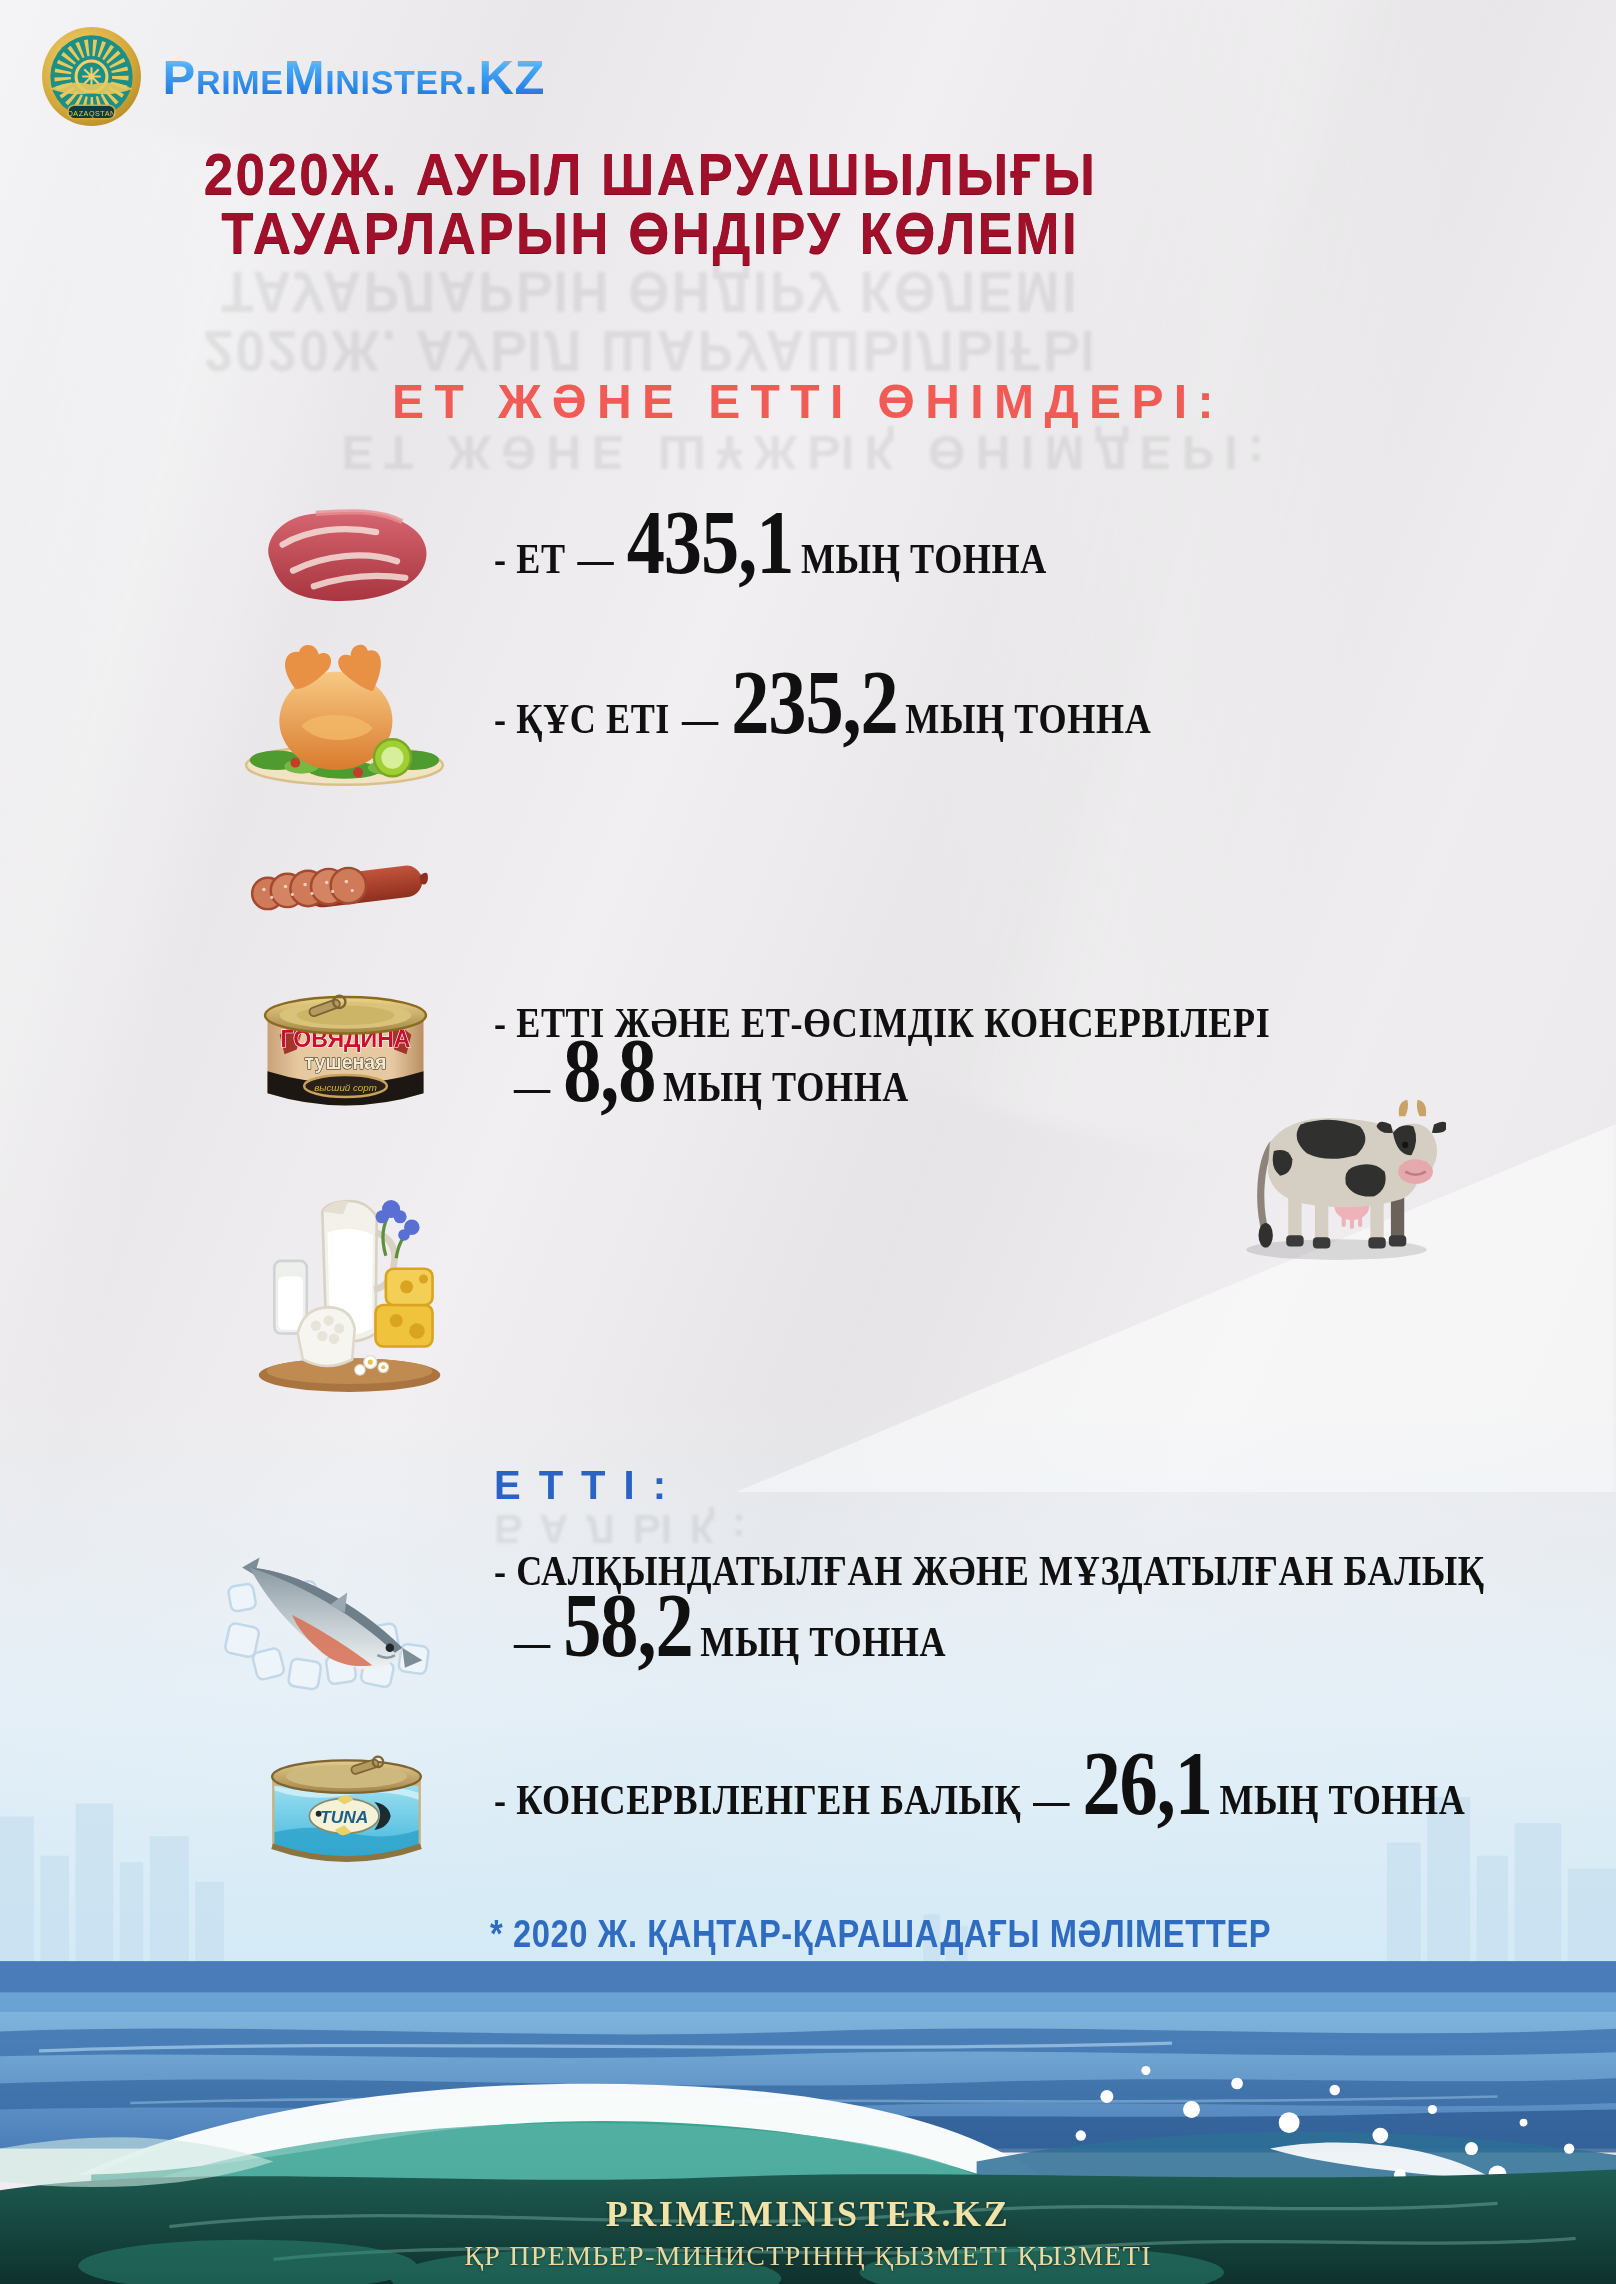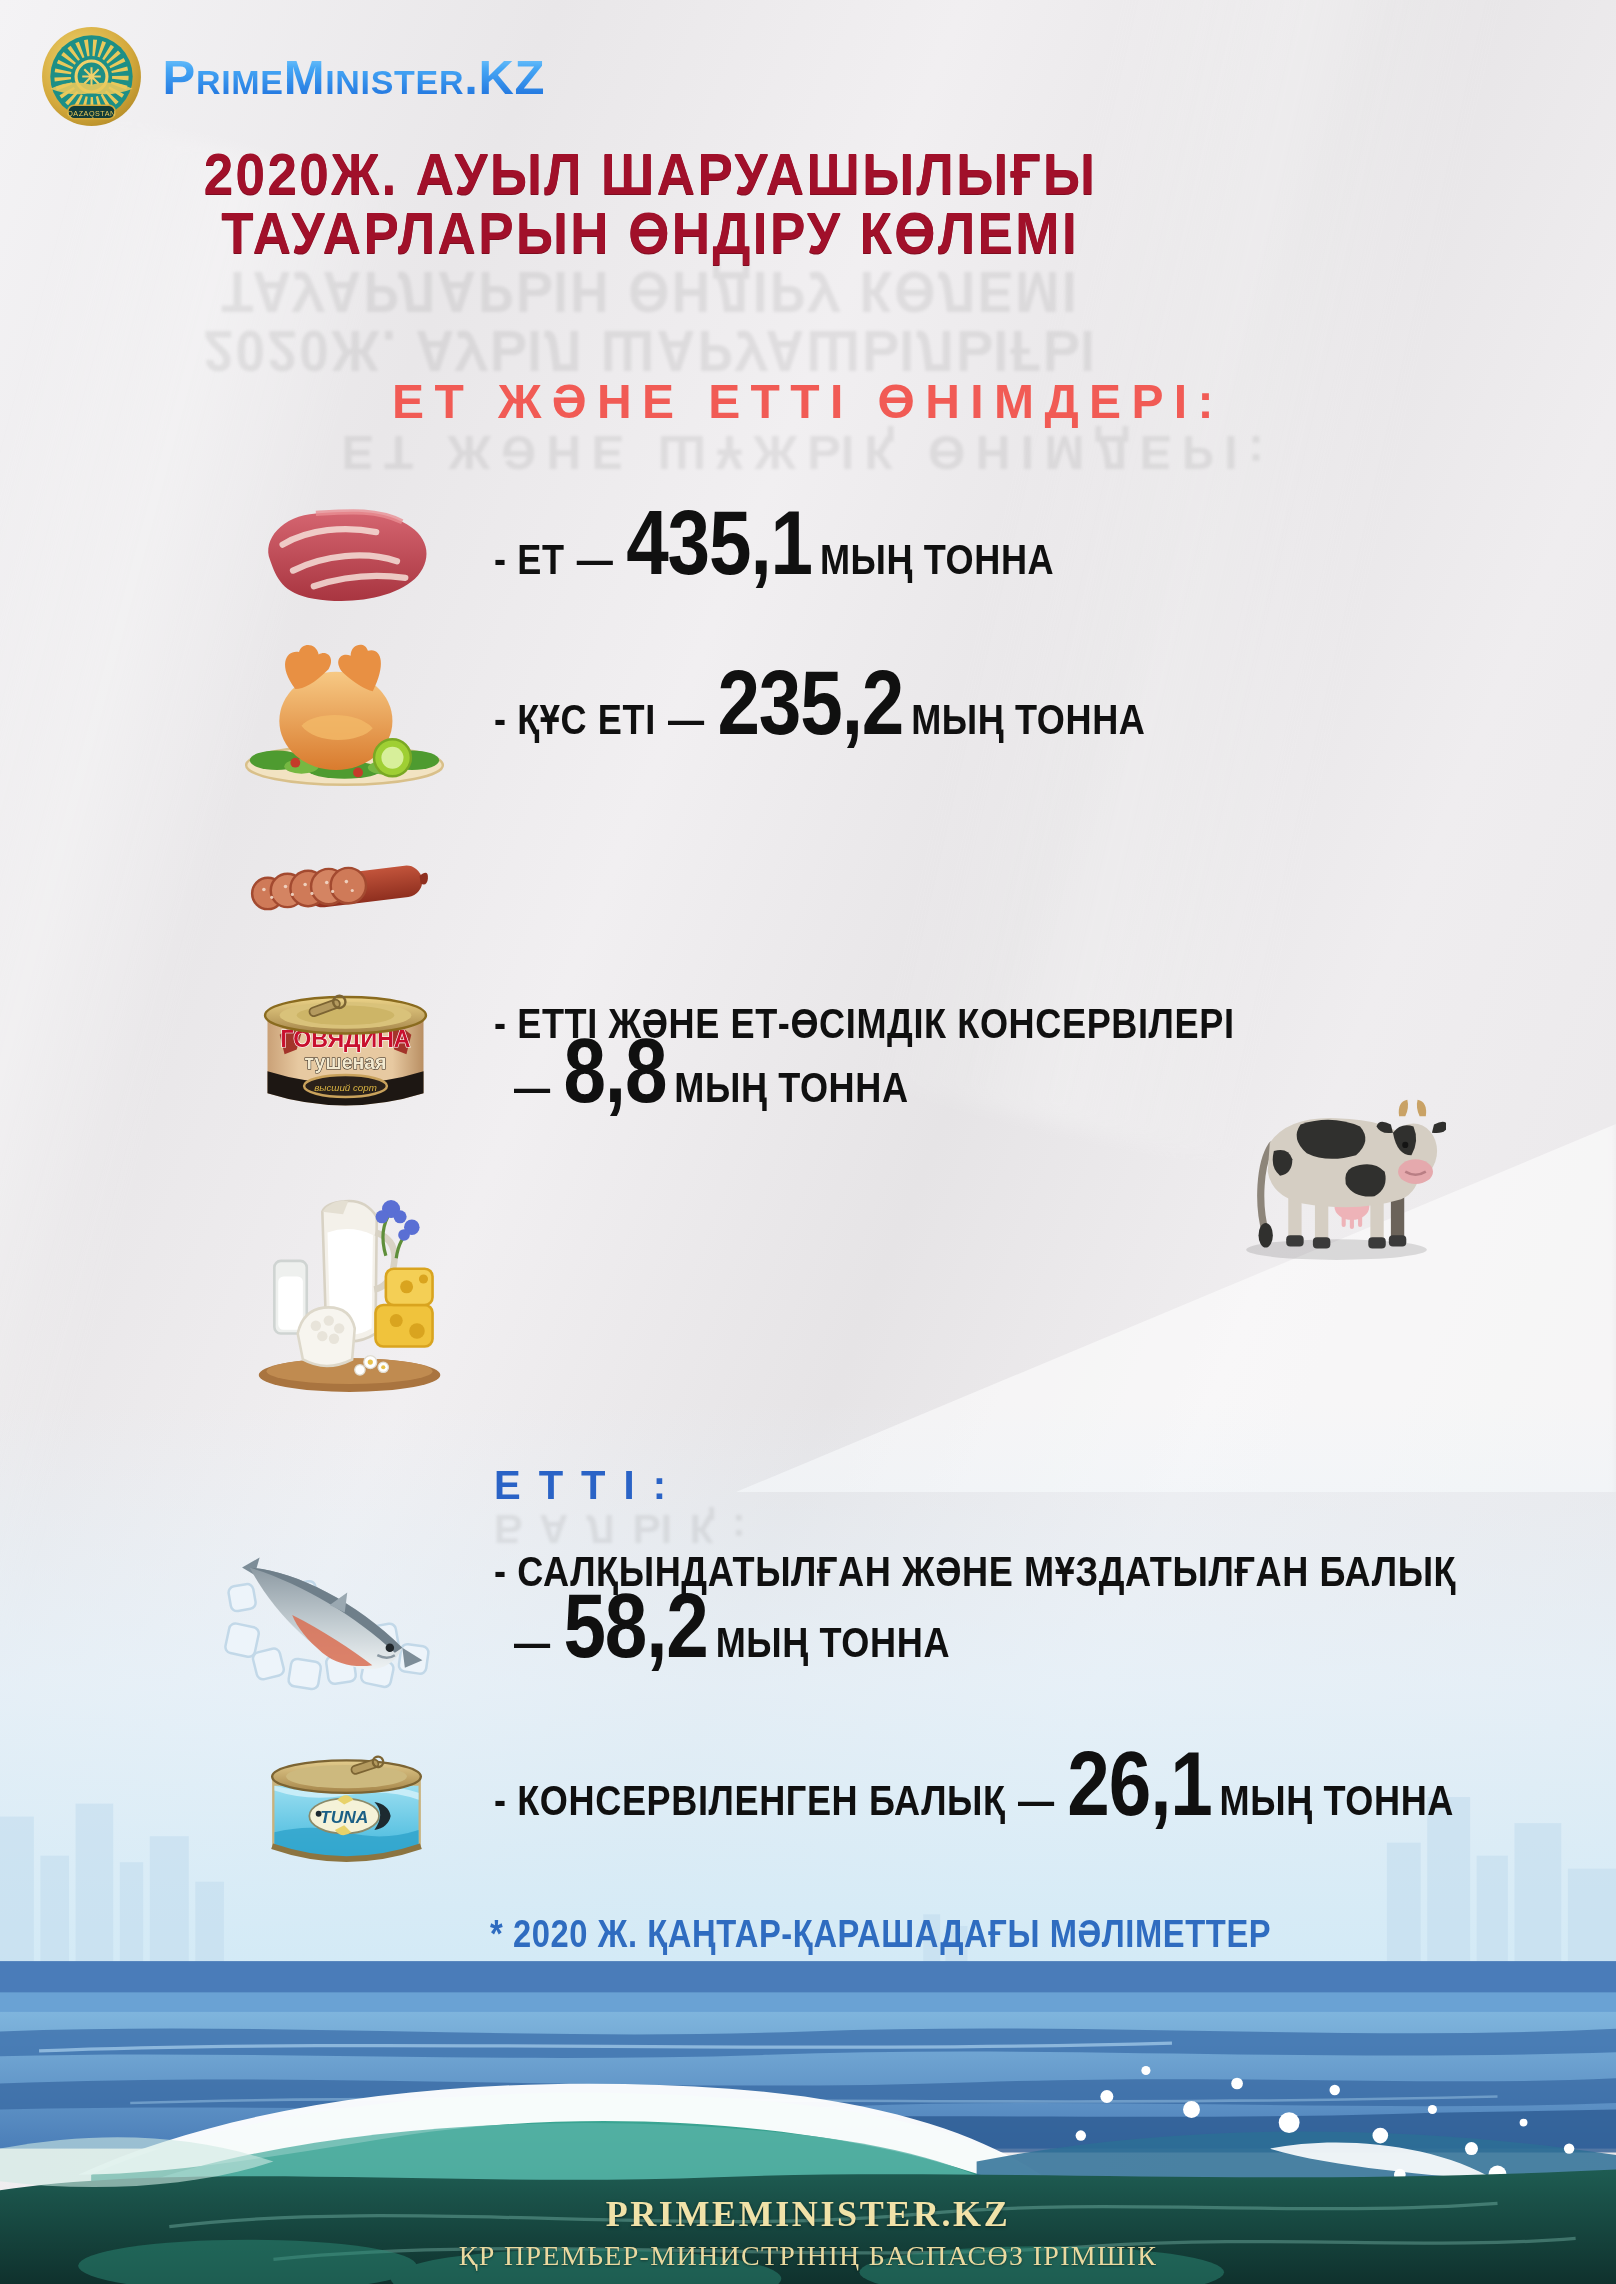--- a/index.html
+++ b/index.html
@@ -35,21 +35,21 @@
   .refl{color:#777 !important;opacity:.14;filter:blur(1.6px);transform:scaleY(-1);text-shadow:none !important;}
   .title.refl{top:262px;}
   
   .h-meat{position:absolute;left:0;top:376px;width:1616px;text-align:center;
     font-size:48px;line-height:51px;font-weight:700;letter-spacing:10.4px;color:#f15b55;}
   .h-meat.refl{top:427px;}
   .h-fish{position:absolute;left:494px;top:1464px;font-size:40px;line-height:43px;
     font-weight:700;letter-spacing:18px;color:#2a63c6;}
   .h-fish.refl{top:1507px;}
   
-  .row{position:absolute;left:494px;white-space:nowrap;color:#101010;font-weight:700;line-height:91px;}
+  .row{position:absolute;left:494px;white-space:nowrap;color:#101010;font-weight:700;line-height:91px;font-family:Liberation Serif, serif;}
   .cond{display:inline-block;transform:scaleX(.84);transform-origin:0 60%;white-space:nowrap;}
   .lbl,.unit{font-size:43px;letter-spacing:0.7px;}
   .dash{font-size:43px;margin:0 9px 0 11.7px;}
   .num{font-size:91px;letter-spacing:-1.3px;margin:0 6.5px 0 3.9px;}
   .lbl-line{line-height:46px;}
   
   .icn{position:absolute;}
   .icn svg{width:100%;height:100%;display:block;}
   .icon-meat{left:245px;top:503px;width:200px;height:104px;}
   .icon-chicken{left:240px;top:639px;width:209px;height:149px;}
@@ -489,16 +489,16 @@
       <span class="num">26,1</span>
       <span class="unit">МЫҢ ТОННА</span>
     </span>
   </div>
 
   <div class="footnote">
     <span class="cond" style="transform:scaleX(.86)"><span>* 2020 Ж. ҚАҢТАР-ҚАРАШАДАҒЫ МӘЛІМЕТТЕР</span></span>
   </div>
 
   <div class="footer-site">PRIMEMINISTER.KZ</div>
-  <div class="footer-caption">ҚР ПРЕМЬЕР-МИНИСТРІНІҢ БАСПАСӨЗ ІРІМШІК</div>
+  <div class="footer-caption">ҚР ПРЕМЬЕР-МИНИСТРІНІҢ ҚЫЗМЕТІ ҚЫЗМЕТІ</div>
 
 </div>
 
 
 </body></html>

